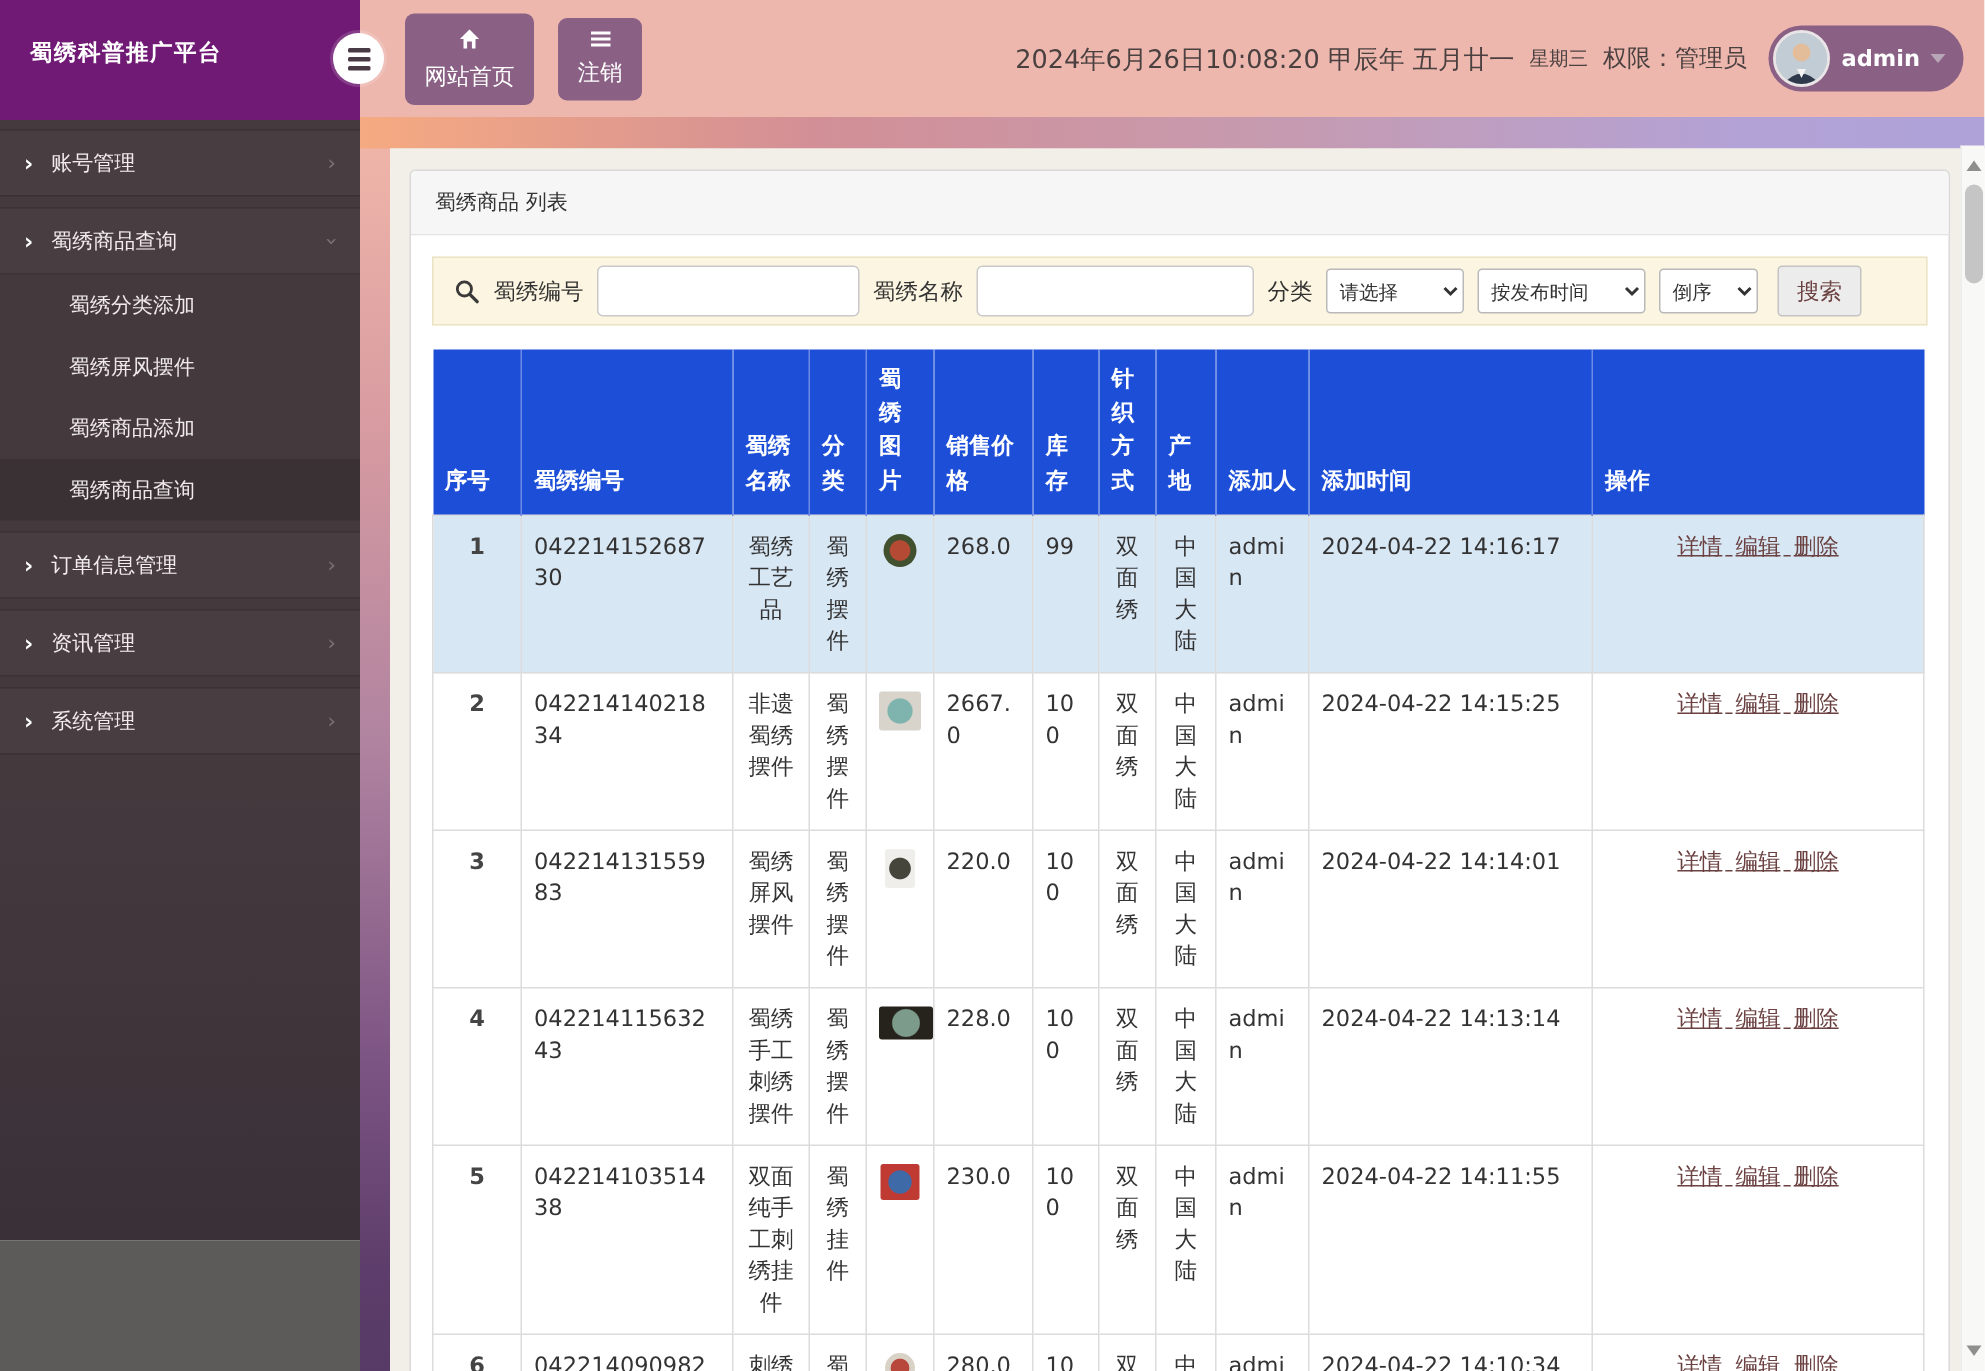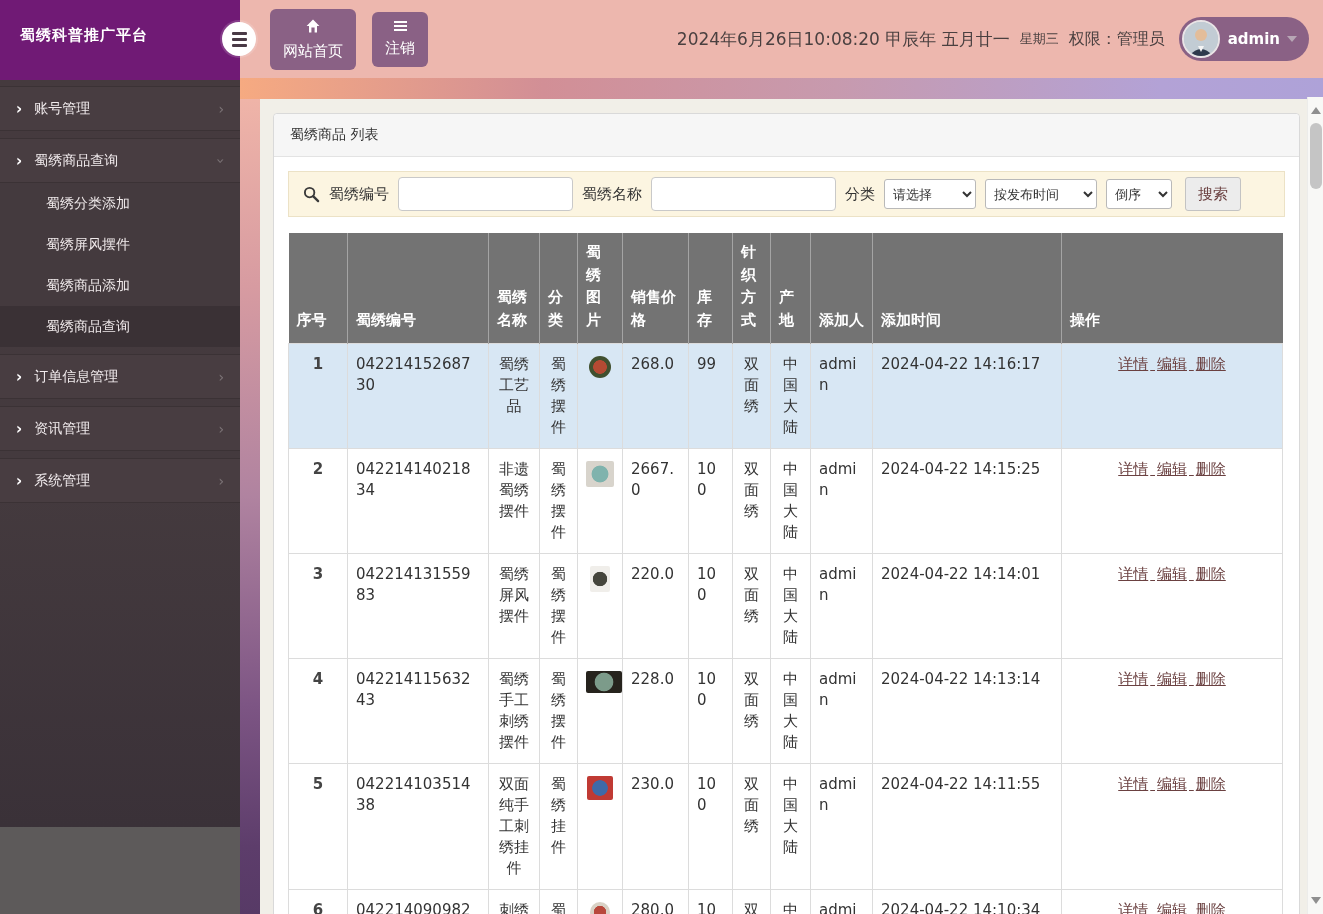--- a/index.html
+++ b/index.html
@@ -77,21 +77,21 @@
   .searchbar input.w2 { width:185px; }
   .searchbar select { height:30px; border:1px solid #b9b9b9; border-radius:3px; background:#fff;
     font-size:13px; color:#333; padding:0 4px; }
   .sel-cat { width:92px; } .sel-field { width:112px; } .sel-order { width:66px; }
   .search-btn { height:34px; padding:0 12px; background:#ececec; border:1px solid #c3c3c3;
     border-radius:3px; font-size:15px; color:#6b4141; cursor:pointer; margin-left:4px; }
   .mag { flex:0 0 auto; margin-left:4px; }
 
   
   table { border-collapse:collapse; table-layout:fixed; width:994px; font-size:15px; color:#333; }
-  thead th { background:#737373; color:#fff; font-weight:bold; text-align:left;
+  thead th { background:#1d4ed8; color:#fff; font-weight:bold; text-align:left;
     vertical-align:bottom; padding:8px 8px 12px 8px; line-height:1.5;
     border-right:1px solid rgba(255,255,255,.35); word-break:break-all; }
   thead th:last-child { border-right:none; }
   tbody td { border:1px solid #dcdcdc; padding:10px 8px; vertical-align:top;
     line-height:1.4; word-break:break-all; background:#fff; }
   tbody tr.highlight td { background:#d8e7f4; }
   td.c { text-align:center; }
   td.no { text-align:center; font-weight:bold; color:#444; }
   .thumb { display:inline-block; margin-top:2px; }
   .actions { text-align:center; color:#6b4141; white-space:nowrap;text-decoration:underline; }

